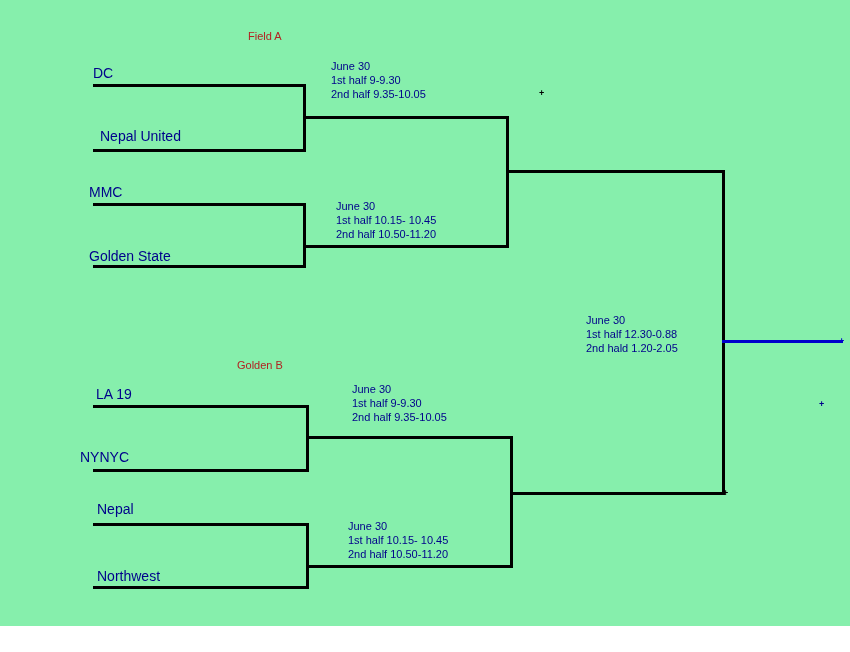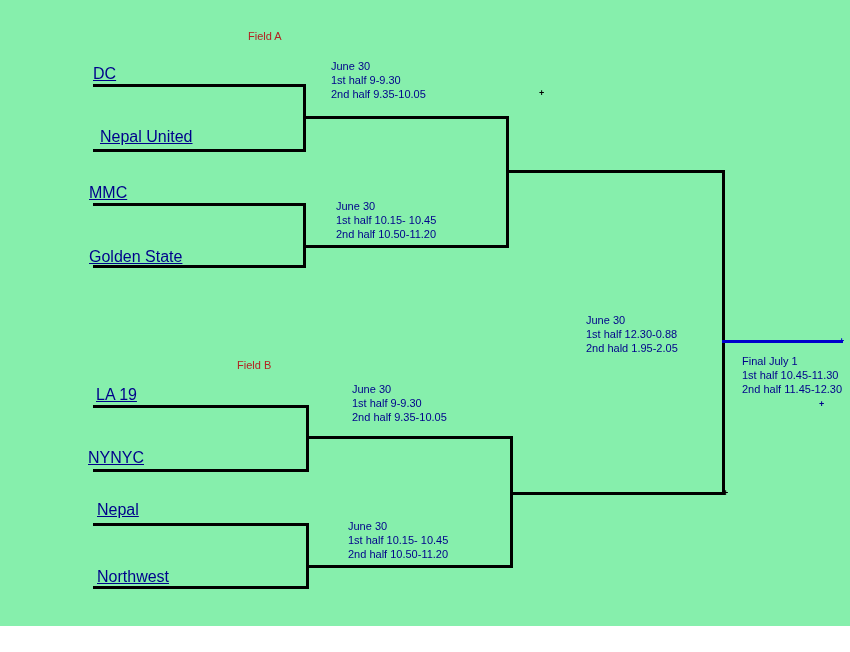--- a/index.html
+++ b/index.html
@@ -30,24 +30,23 @@
   .hline { height: 3px; }
   .vline { width: 3px; }
   .final-line {
     position: absolute;
     background: var(--final-line-color);
     height: 3px;
   }
   .team {
     position: absolute;
     color: var(--team-text);
-    font-size: 16px;
+    font-size: 14px;
     line-height: 13px;
     white-space: nowrap;
-    text-decoration: underline;
   }
   .field-label {
     position: absolute;
     color: var(--field-label);
     font-size: 11px;
     line-height: 13px;
     white-space: nowrap;
   }
   .schedule {
     position: absolute;
@@ -66,29 +65,29 @@
   }
   .plus-marker.navy { color: var(--team-text); }
   .plus-marker.blue { color: var(--final-line-color); }
 </style>
 </head>
 <body>
 
 <div id="canvas">
 
   <span class="field-label" style="left:248px; top:30px;">Field A</span>
-  <span class="field-label" style="left:237px; top:359px;">Field B</span>
+  <span class="field-label" style="left:237px; top:359px;">Golden B</span>
 
   <span class="team" style="left:93px; top:67px;">DC</span>
   <span class="team" style="left:88px; top:130px;margin-left:12px;">Nepal United</span>
   <span class="team" style="left:89px; top:186px;text-align:right;">MMC</span>
   <span class="team" style="left:89px; top:250px;">Golden State</span>
 
   <span class="team" style="left:96px; top:388px;">LA 19</span>
-  <span class="team" style="left:88px; top:451px;">NYNYC</span>
+  <span class="team" style="left:80px; top:451px;">NYNYC</span>
   <span class="team" style="left:97px; top:503px;">Nepal</span>
   <span class="team" style="left:97px; top:570px;">Northwest</span>
 
   <div class="hline" style="left:93px; top:84px; width:213px;"></div>
   <div class="hline" style="left:93px; top:149px; width:213px;"></div>
   <div class="vline" style="left:303px; top:84px; height:68px;"></div>
   <div class="hline" style="left:303px; top:116px; width:206px;"></div>
 
   <div class="hline" style="left:93px; top:203px; width:213px;"></div>
   <div class="hline" style="left:93px; top:265px; width:213px;"></div>
@@ -122,28 +121,23 @@
 
   <div class="schedule" style="left:336px; top:199px;">
     <span>June 30</span>
     <span>1st half 10.15- 10.45</span>
     <span>2nd half 10.50-11.20</span>
   </div>
 
   <div class="schedule" style="left:586px; top:313px;">
     <span>June 30</span>
     <span>1st half 12.30-0.88</span>
-    <span>2nd hald 1.95-2.05</span>
+    <span>2nd hald 1.20-2.05</span>
   </div>
 
-  <div class="schedule" style="left:742px; top:354px;">
-    <span>Final July 1</span>
-    <span>1st half 10.45-11.30</span>
-    <span>2nd half 11.45-12.30</span>
-  </div>
 
   <div class="schedule" style="left:352px; top:382px;">
     <span>June 30</span>
     <span>1st half 9-9.30</span>
     <span>2nd half 9.35-10.05</span>
   </div>
 
   <div class="schedule" style="left:348px; top:519px;">
     <span>June 30</span>
     <span>1st half 10.15- 10.45</span>

